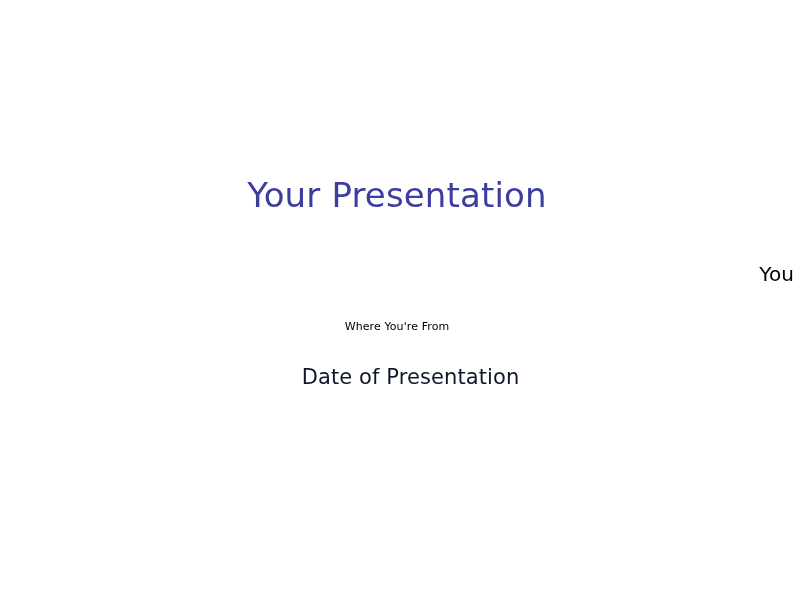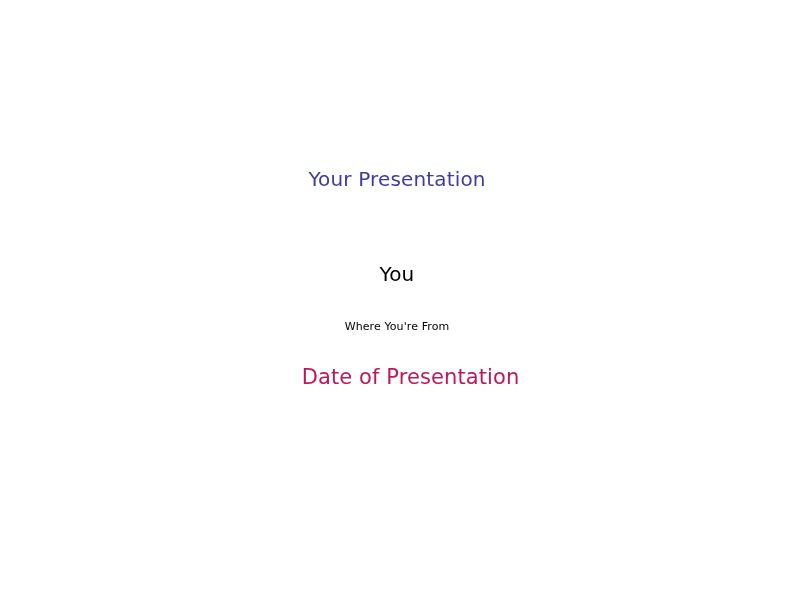--- a/index.html
+++ b/index.html
@@ -36,35 +36,36 @@
   .title-line {
     position: absolute;
     left: 0;
     right: 0;
     text-align: center;
     white-space: pre;
   }
 
   
   .doc-title {
-    top: 163px;
-    font-size: 20px;
+    top: 179px;
+    font-size: 34px;
     line-height: 32px;
     letter-spacing: 0.15px;
     font-weight: 400;
   }
 
   
   .doc-author {
     top: 262px;
     font-size: 20px;
     line-height: 24px;
     letter-spacing: 0.1px;
     font-weight: 400;
     color: #000000;
+    text-align: right;
   }
 
   
   .doc-institute {
     top: 317px;
     font-size: 11px;
     line-height: 19px;
     letter-spacing: 0.1px;
     font-weight: 400;
     color: #000000;
@@ -86,16 +87,16 @@
 <div class="slide" style="background: rgb(255, 255, 255);">
 
   <div class="titlepage">
 
     <div class="title-line doc-title" style="color: rgb(61, 61, 158);">Your Presentation</div>
 
     <div class="title-line doc-author" style="color: rgb(0, 0, 0);">You</div>
 
     <div class="title-line doc-institute" style="color: rgb(0, 0, 0);">Where You're From</div>
 
-    <div class="title-line doc-date" style="color: #be185d; padding-left: 27px;">Date of Presentation</div>
+    <div class="title-line doc-date" style="color: #0f172a; padding-left: 27px;">Date of Presentation</div>
 
   </div>
 </div>
 
 </body></html>

